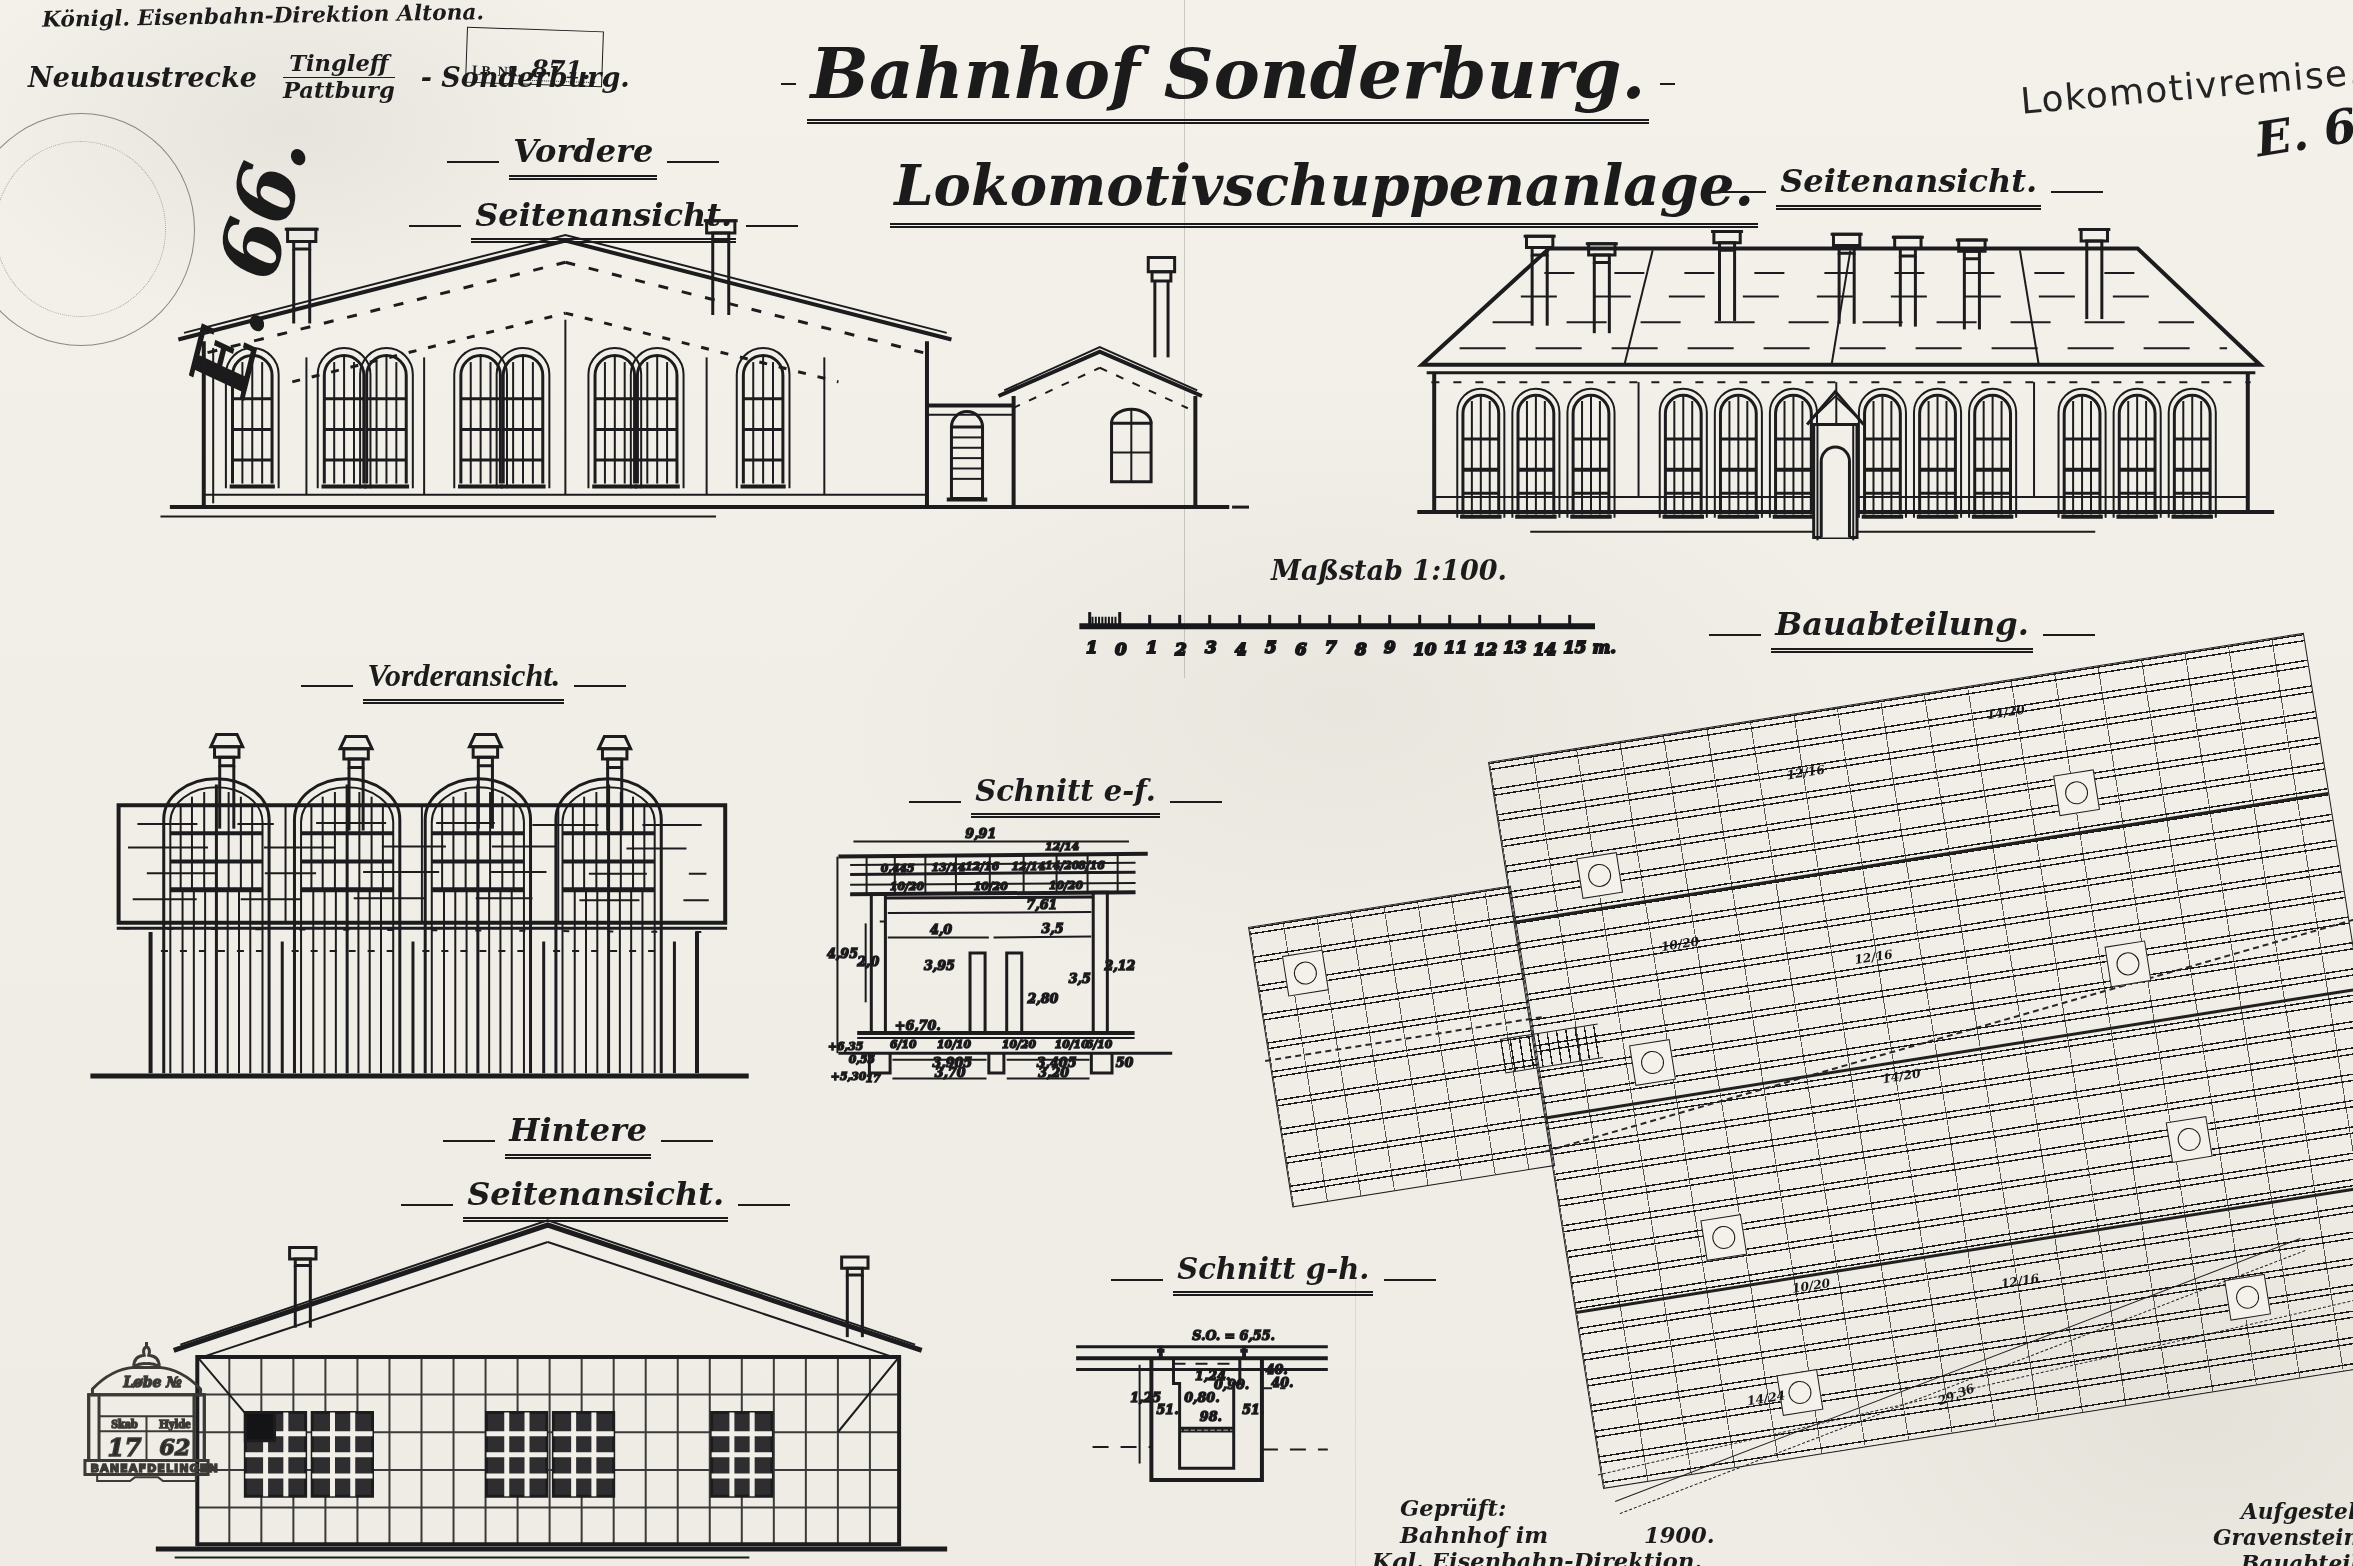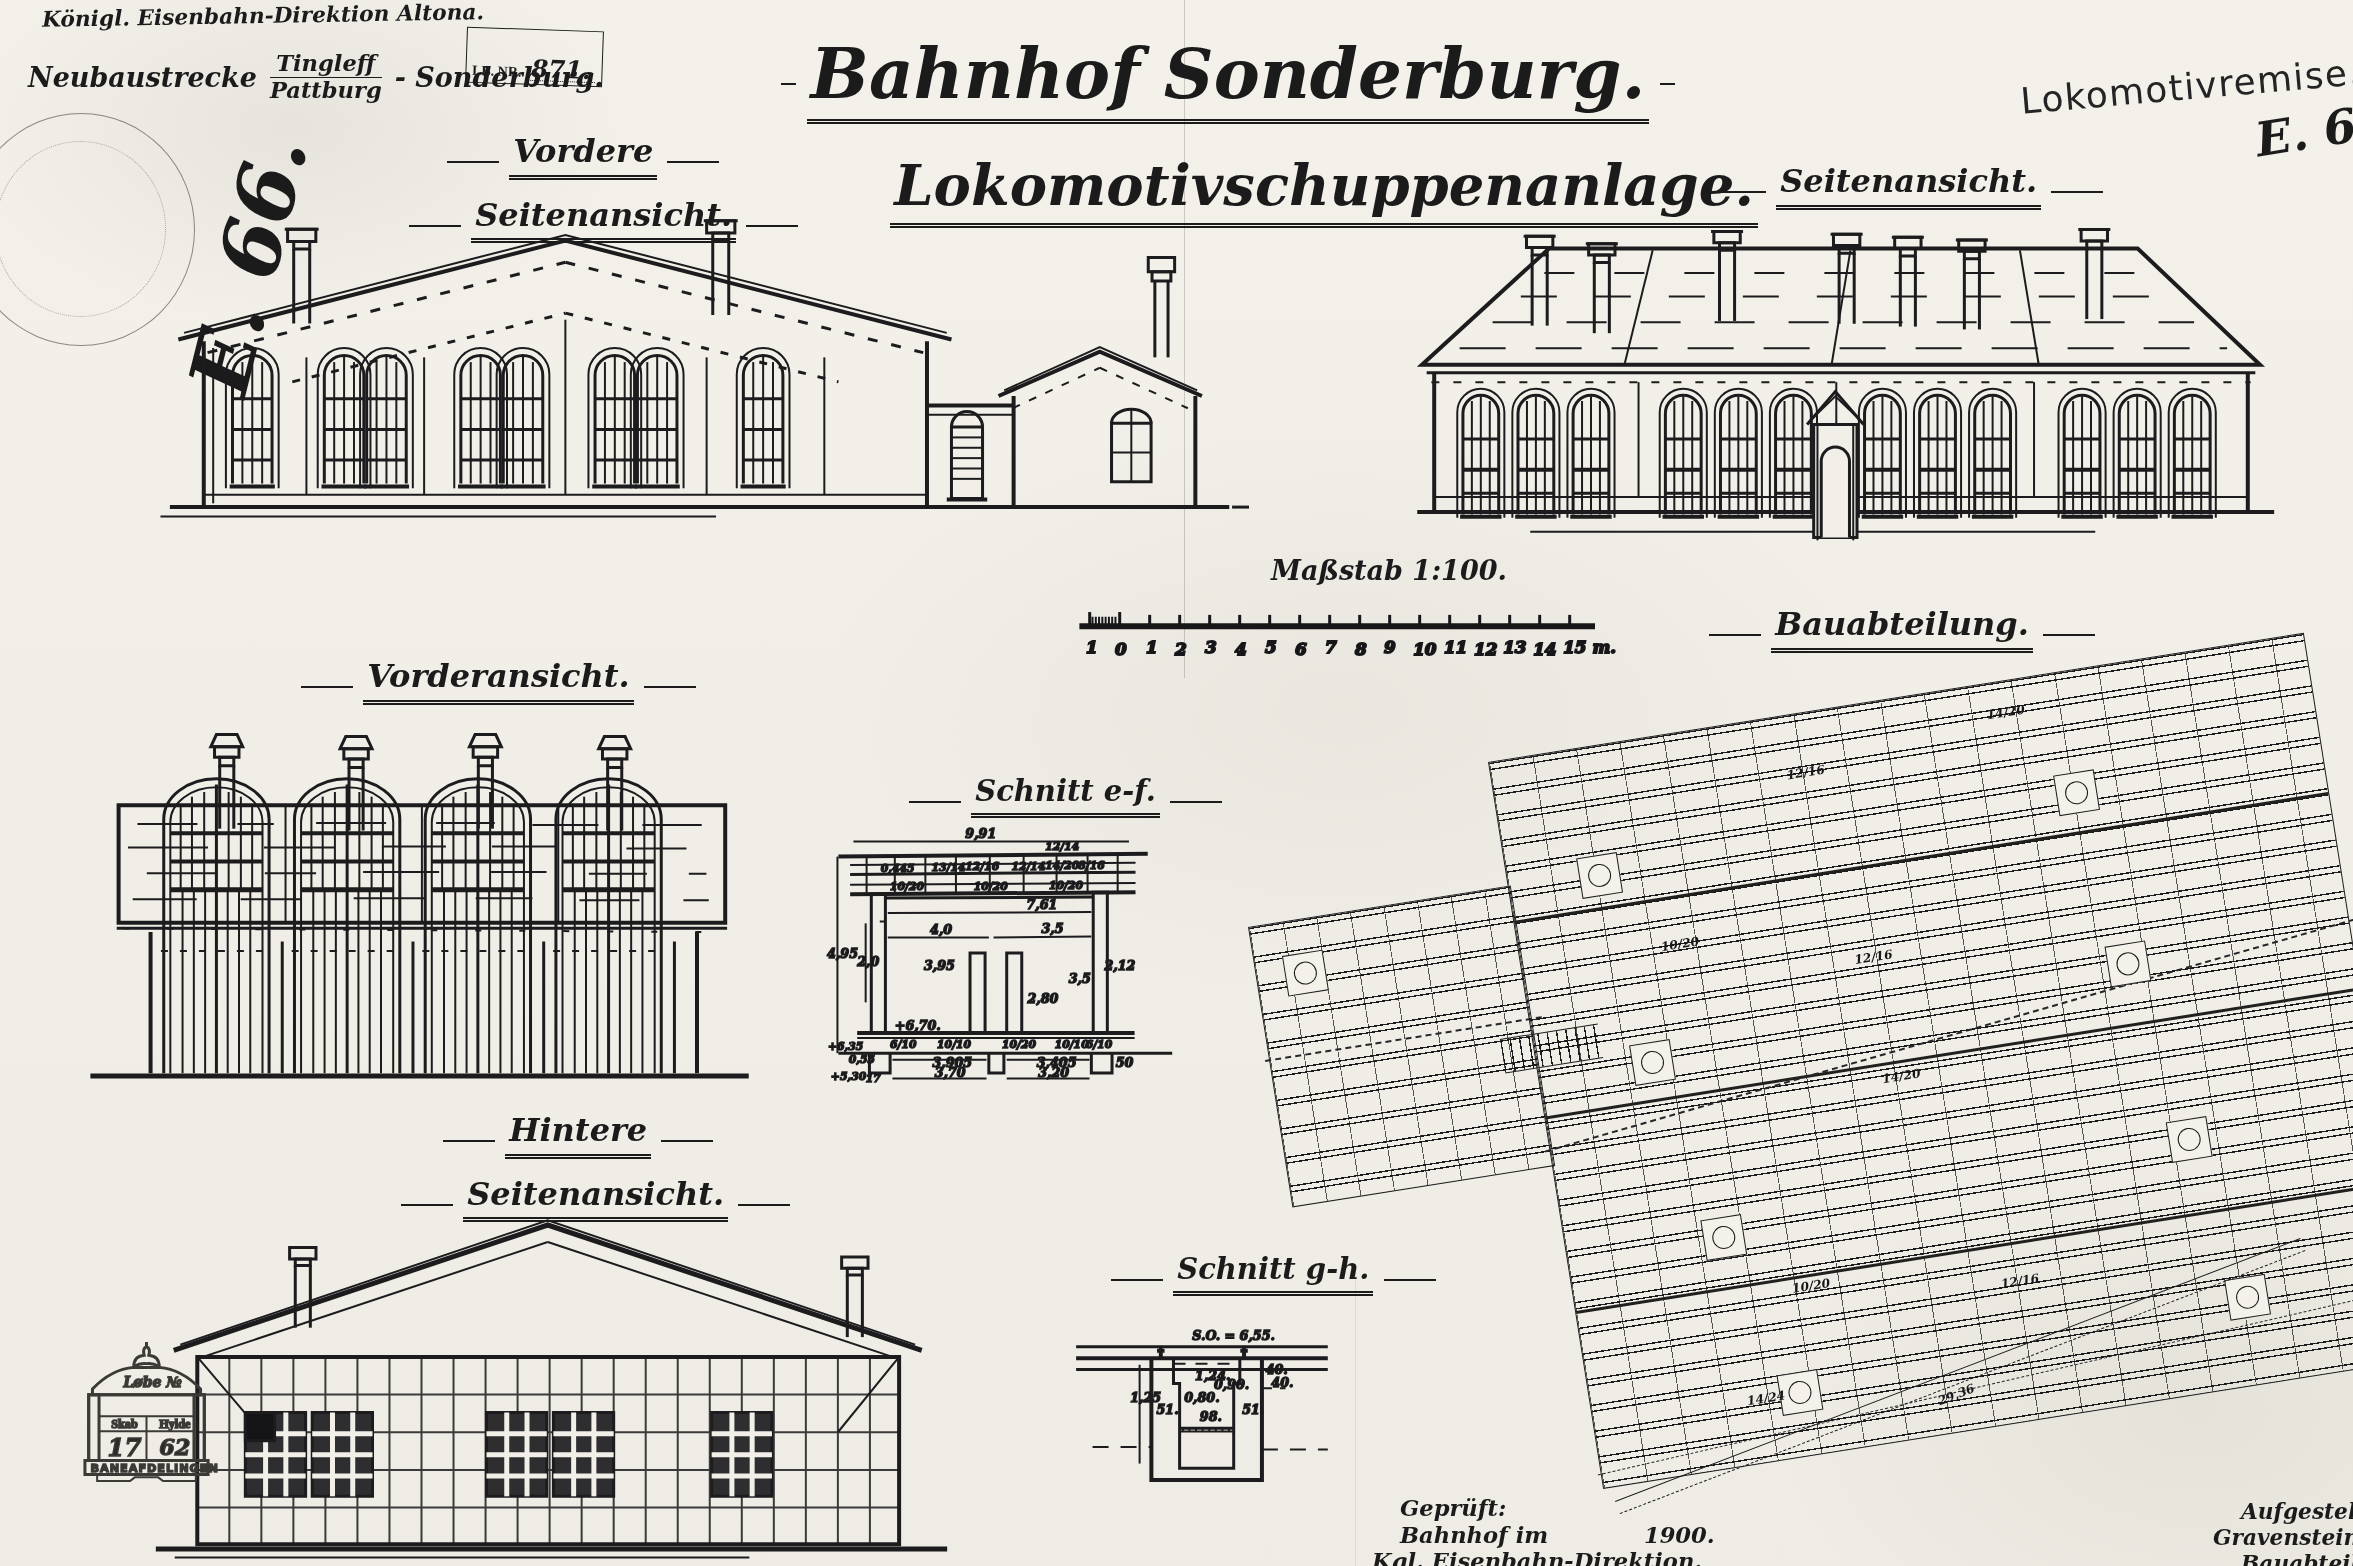--- a/index.html
+++ b/index.html
@@ -44,21 +44,21 @@
 </head>
 <body>
 
 <div class="sheet">
 
   <div class="crease" style="left:1184px;top:0;width:1.4px;height:678px;"></div>
   <div class="crease" style="left:1355px;top:1271px;width:1.4px;height:295px;opacity:.45;"></div>
 
   <div class="abs script" style="left:42px;top:2.8px;font-size:21.7px;transform:rotate(-1deg);"><span>Königl. Eisenbahn-Direktion Altona.</span></div>
 
-  <div class="abs script" style="left:28px;top:52px;font-size:27px;display:flex;align-items:center;gap:13px;">
+  <div class="abs script" style="left:28px;top:52px;font-size:27px;display:flex;align-items:center;gap:26px;">
     <span>Neubaustrecke</span>
     <span style="display:inline-flex;flex-direction:column;text-align:center;font-size:22.6px;line-height:1.05;">
       <span style="border-bottom:1.9px solid #1b1b1c;padding:0 4.7px 0.9px;">Tingleff</span>
       <span style="padding-top:0.9px;">Pattburg</span>
     </span>
     <span>- Sonderburg.</span>
   </div>
 
   <div class="abs" style="left:466px;top:29px;width:137px;height:56px;border:1.9px solid #1b1b1c;transform:rotate(2deg);
               display:flex;align-items:flex-end;gap:4.7px;padding:2.8px 5.6px;box-sizing:border-box;">
@@ -98,21 +98,21 @@
         <span class="dash"></span>
       </div>
   </div>
 
   <div class="abs script ulabel" style="left:1714px;top:162px;font-size:32px;">
     <span class="dash"></span>
     <span class="txt">Seitenansicht.</span>
     <span class="dash"></span>
   </div>
 
-  <div class="abs script ulabel" style="left:301px;top:657px;font-size:32px;">
+  <div class="abs script ulabel" style="left:301px;top:657px;font-size:32px;font-family:Liberation Serif, serif;">
     <span class="dash"></span>
     <span class="txt">Vorderansicht.</span>
     <span class="dash"></span>
   </div>
 
   <div class="abs script ulabel" style="left:909px;top:774px;font-size:29px;">
     <span class="dash"></span>
     <span class="txt">Schnitt e-f.</span>
     <span class="dash"></span>
   </div>

